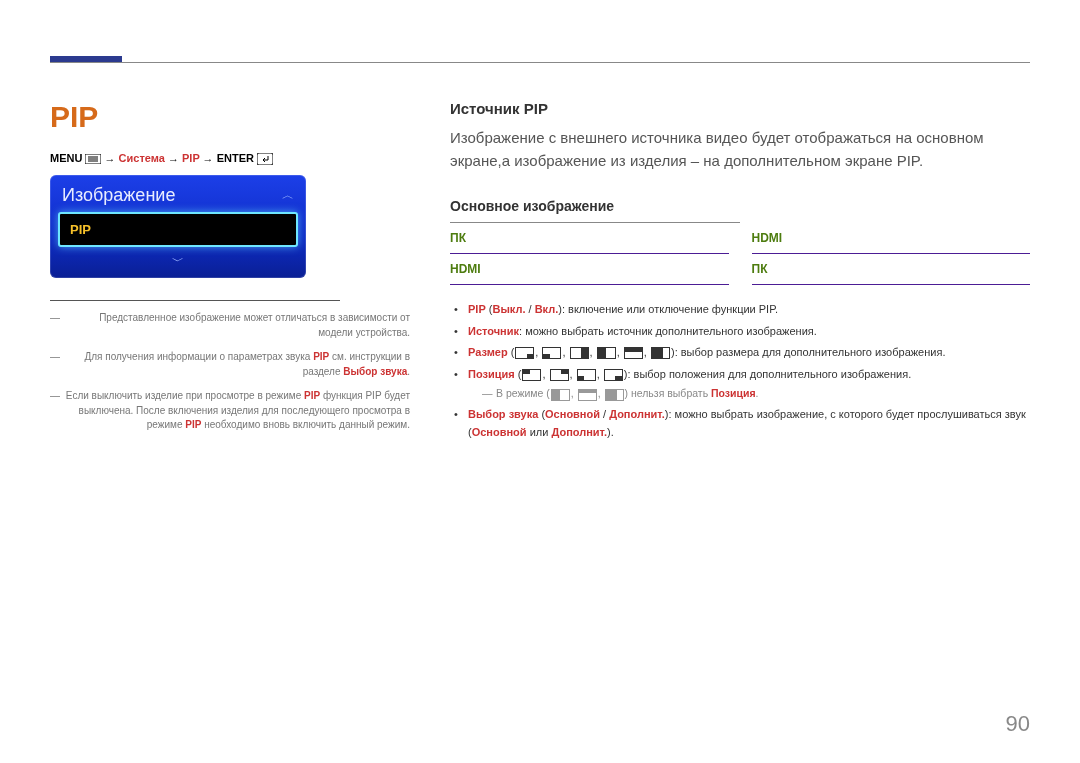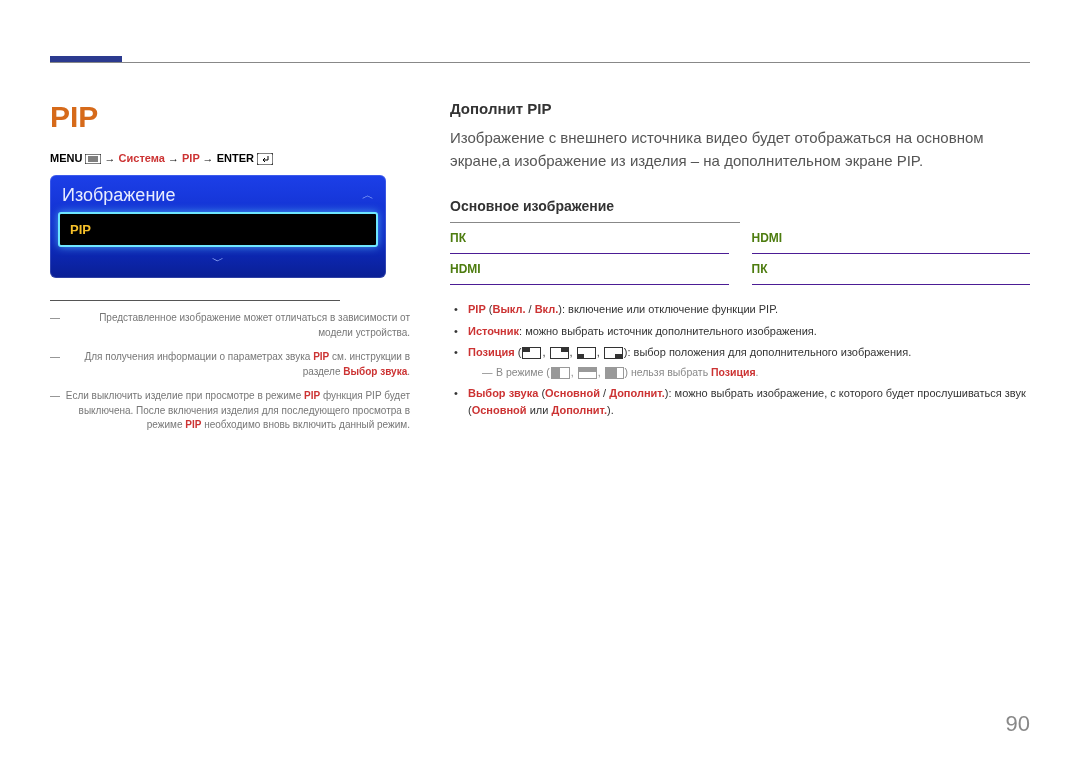--- a/index.html
+++ b/index.html
@@ -5,21 +5,21 @@
   * { box-sizing: border-box; margin: 0; padding: 0; }
   body { width: 1080px; height: 763px; font-family: Arial, sans-serif; font-size: 11px; color: #555; background: #fff; position: relative; }
   .top-rule { position: absolute; left: 50px; right: 50px; top: 62px; border-top: 1px solid #888; }
   .top-rule-accent { position: absolute; left: 50px; top: 56px; width: 72px; height: 6px; background: #2b3a8f; }
   .left-col { position: absolute; left: 50px; top: 100px; width: 360px; }
   .right-col { position: absolute; left: 450px; top: 100px; width: 580px; }
   .page-title { color: #d66a1a; font-size: 30px; font-weight: bold; margin-bottom: 18px; }
   .breadcrumb { font-size: 11px; color: #000; font-weight: bold; margin-bottom: 10px; }
   .bc-red { color: #c33; }
   .bc-icon svg { vertical-align: middle; }
-  .osd-box { width: 336px; border-radius: 6px; overflow: hidden; margin-bottom: 22px;
+  .osd-box { width: 256px; border-radius: 6px; overflow: hidden; margin-bottom: 22px;
     background: linear-gradient(to bottom,#1c3fe8,#0e2cc6 60%,#0a1f94); box-shadow: inset 0 0 0 1px rgba(255,255,255,.15); }
   .osd-top { display:flex; align-items:center; padding: 10px 12px 6px 12px; color:#e8ecff; }
   .osd-title { font-size:18px; font-weight: normal; flex:1; }
   .osd-caret { color:#9bb4ff; font-size:12px; }
   .osd-row { margin: 0 8px 6px 8px; background:#000; color:#f5c02a; font-weight:bold; font-size:13px; padding:8px 10px; border:2px solid #6ee6ff; border-radius:3px; position:relative; box-shadow:0 0 8px rgba(110,230,255,.6); }
   .osd-bot { text-align:center; color:#9bb4ff; font-size:12px; padding-bottom:8px; }
   .notes-rule { border-top:1px solid #555; width:290px; margin:14px 0 10px 0; }
   .note { font-size:10px; color:#777; line-height:1.45; margin-bottom:10px; padding-left:12px; position:relative;text-align:right; }
   .note::before { content:"―"; position:absolute; left:0; top:0; color:#777; }
   .note .red { color:#c33; font-weight:bold; }
@@ -94,21 +94,21 @@
   <div class="note">Представленное изображение может отличаться в зависимости от модели устройства.</div>
   <div class="note">
     <span>Для получения информации о параметрах звука </span><span class="red">PIP</span><span> см. инструкции в разделе </span><span class="red">Выбор звука</span><span>.</span>
   </div>
   <div class="note">
     <span>Если выключить изделие при просмотре в режиме </span><span class="red">PIP</span><span> функция PIP будет выключена. После включения изделия для последующего просмотра в режиме </span><span class="red">PIP</span><span> необходимо вновь включить данный режим.</span>
   </div>
 </div>
 
 <div class="right-col">
-  <div class="section-h">Дополнит PIP</div>
+  <div class="section-h">Источник PIP</div>
   <div class="intro">Изображение с внешнего источника видео будет отображаться на основном экране,а изображение из изделия – на дополнительном экране PIP.</div>
 
   <div class="tbl">
     <div class="tbl-row tbl-head">
       <div class="tbl-cell"><span class="sub-h">Основное изображение</span></div>
     </div>
     <div class="tbl-row">
       <div class="tbl-cell">ПК</div>
       <div class="tbl-cell">HDMI</div>
     </div>
@@ -119,20 +119,29 @@
   </div>
 
   <ul class="bul">
     <li>
       <span class="red">PIP</span><span> (</span><span class="red">Выкл.</span><span> / </span><span class="red">Вкл.</span><span>): включение или отключение функции PIP.</span>
     </li>
     <li>
       <span class="red">Источник</span><span>: можно выбрать источник дополнительного изображения.</span>
     </li>
     <li>
+      <span class="red">Размер</span>
+      (<span class="icon-rect"><span class="q q-br"></span></span>,
+       <span class="icon-rect"><span class="q q-bl"></span></span>,
+       <span class="icon-rect"><span class="q half-r" style="width:40%"></span></span>,
+       <span class="icon-rect"><span class="q half-l"></span></span>,
+       <span class="icon-rect"><span class="q half-t-bar"></span></span>,
+       <span class="icon-rect"><span class="q half-tl-wide"></span></span><span>): выбор размера для дополнительного изображения.</span>
+    </li>
+    <li>
       <span class="red">Позиция</span>
       (<span class="icon-rect"><span class="q q-tl"></span></span>,
        <span class="icon-rect"><span class="q q-tr"></span></span>,
        <span class="icon-rect"><span class="q q-bl"></span></span>,
        <span class="icon-rect"><span class="q q-br"></span></span><span>): выбор положения для дополнительного изображения.</span>
       <div class="sub-note grey">
         <span>В режиме (</span><span class="icon-rect"><span class="q half-l"></span></span>, <span class="icon-rect"><span class="q half-t-bar"></span></span>, <span class="icon-rect"><span class="q half-tl-wide"></span></span><span>)  нельзя выбрать </span><span class="red">Позиция</span><span>.</span>
       </div>
     </li>
     <li>

